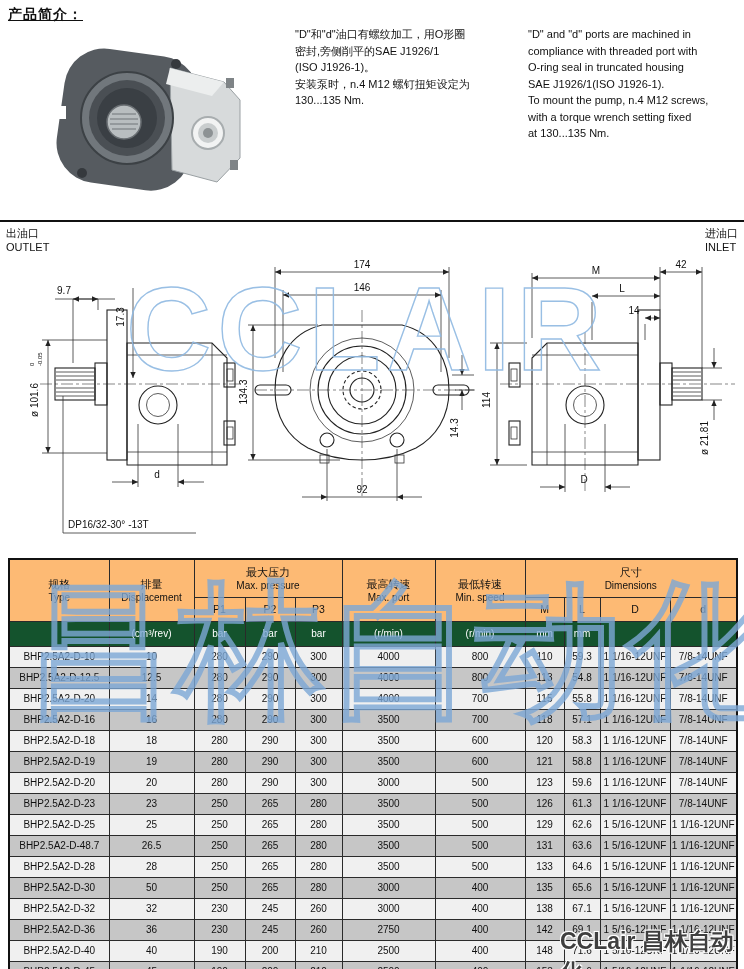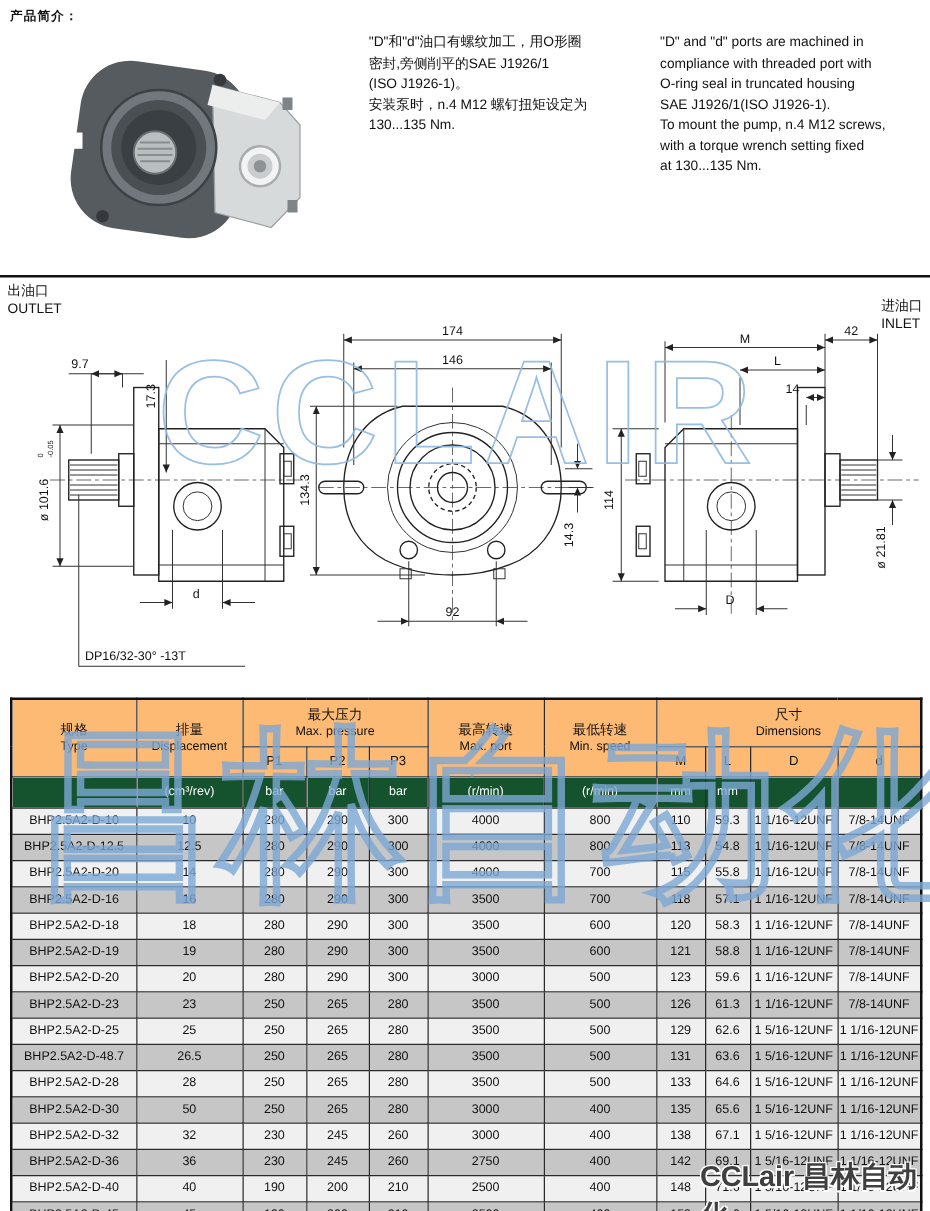--- a/index.html
+++ b/index.html
@@ -1,25 +1,25 @@
 <!DOCTYPE html>
 <html><head>
 <meta charset="utf-8">
 <style>
   html,body{margin:0;padding:0;background:#888;}
   #page{position:relative;width:744px;height:969px;background:#fff;overflow:hidden;
         font-family:"Liberation Sans","DejaVu Sans",sans-serif;color:#111;}
   .abs{position:absolute;}
-  #page-title{left:8px;top:6px;font-size:10px;font-weight:bold;letter-spacing:1px;}
+  #page-title{left:8px;top:6px;font-size:14px;font-weight:bold;letter-spacing:1px;text-decoration:underline;}
   #intro-cn{left:295px;top:26px;width:228px;font-size:11px;line-height:16.5px;white-space:pre-line;}
   #intro-en{left:528px;top:26px;width:214px;font-size:11px;line-height:16.5px;white-space:pre-line;}
   #divider-top{left:0;top:220px;width:744px;height:2px;background:#111;}
   .port-label{font-size:11px;line-height:14px;white-space:pre-line;}
   #outlet-label{left:6px;top:226px;}
-  #inlet-label{right:6px;top:238px;text-align:left;}
+  #inlet-label{right:6px;top:226px;text-align:left;}
   #drawing-svg{left:0;top:255px;}
   #photo-svg{left:52px;top:40px;}
   #watermark-overlay{left:0;top:0;pointer-events:none;z-index:6;}
   #footer-watermark{left:560px;top:926px;z-index:7;font-size:23px;font-weight:bold;color:#3f3f3f;
      text-shadow:-1px -1px 0 #fff,1px -1px 0 #fff,-1px 1px 0 #fff,1px 1px 0 #fff,0 0 2px #fff;}
   #spec-table{position:absolute;left:8px;top:558px;width:728px;border-collapse:collapse;
      table-layout:fixed;border:2px solid #111;}
   #spec-table th,#spec-table td{border:1px solid #2a2a2a;text-align:center;padding:0;
      overflow:hidden;white-space:nowrap;}
   #spec-table thead th{background:#fdba74;font-weight:normal;}

